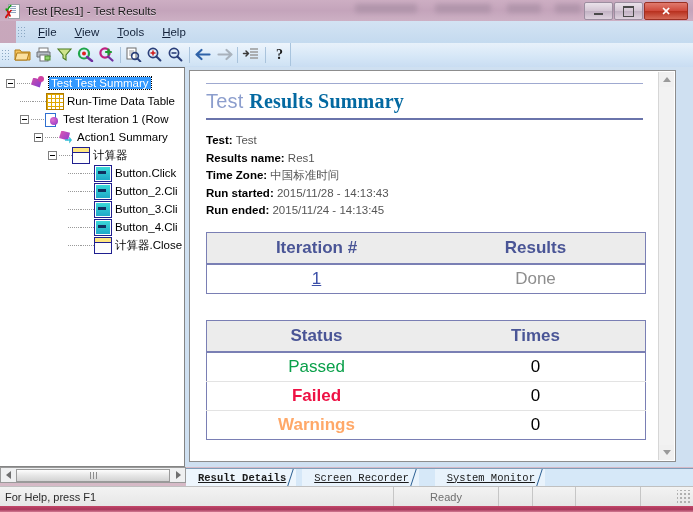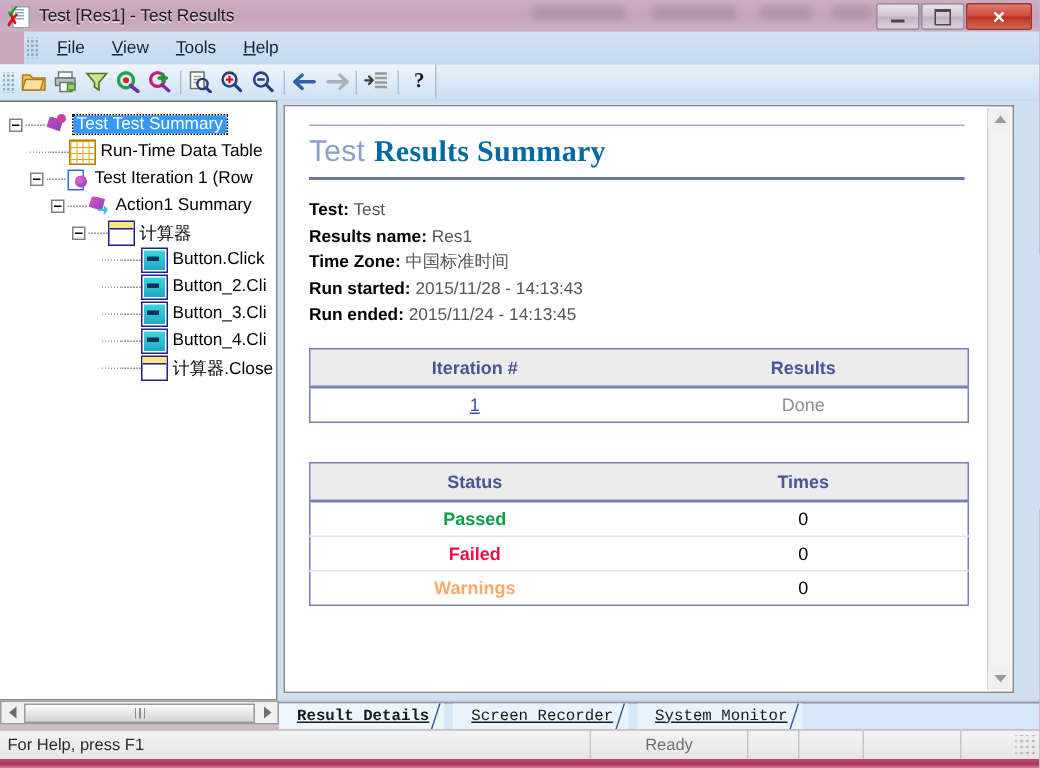--- a/index.html
+++ b/index.html
@@ -179,34 +179,34 @@
   }
   .t-light { color:#8c9ecd; }
   .t-dark  { color:#0369a1; font-weight:600;font-family:Liberation Serif, serif; }
   .rule2 { height:2px; background:#6a74ab; margin: 5px 0 12px 0; }
   .meta { font-size:11.5px; color:#3a3a3a; line-height:17.5px; }
   .meta b { color:#000; }
   .meta .v { color:#555; }
 
   table.rt {
     border-collapse: collapse; width: 440px; margin-top: 12px;
-    border: 1px solid #7a7fb4; font-size:12px;
+    border: 1px solid #7a7fb4; font-size:17px;
   }
   table.rt th {
     background:#ececec; color:#4a5596; font-weight:bold; padding:5px 0;
     border-bottom:2px solid #7a7fb4; text-align:center;
   }
   table.rt td {
     padding:4px 0; text-align:center; border-bottom:1px solid #e3e3e3;
     background:#fff;
   }
   table.rt tr:last-child td { border-bottom:none; }
   .link { color:#3b4fa8; text-decoration:underline; }
   .muted { color:#8e8e8e; }
-  .st-pass { color:#0aa04a; font-weight:bold;margin-top:43px; }
+  .st-pass { color:#0aa04a; font-weight:normal;margin-top:43px; }
   .st-fail { color:#ee1144; font-weight:bold; }
   .st-warn { color:#ffa868; font-weight:bold; }
 
   
   .vsb {
     position:absolute; right:1px; top:1px; width:15px; bottom:1px;
     background:#f2f2f2; border-left:1px solid #d6d6d6;
   }
   .vsb .arr {
     position:absolute; left:0; width:15px; height:15px;
@@ -595,21 +595,21 @@
   <div class="tabstrip">
     <div class="tabs">
       <div class="tab active">
         <span>Result Details</span>
         <span class="sl"></span>
       </div>
       <div class="tab" style="margin-left:6px;">
         <span>Screen Recorder</span>
         <span class="sl"></span>
       </div>
-      <div class="tab" style="margin-left:6px;">
+      <div class="tab" style="margin-left:16px;">
         <span>System Monitor</span>
         <span class="sl"></span>
       </div>
     </div>
   </div>
 
   <div class="statusbar">
     <div class="sb-help">For Help, press F1</div>
     <div class="sb-spring"></div>
     <div class="sb-cell sb-ready">Ready</div>

